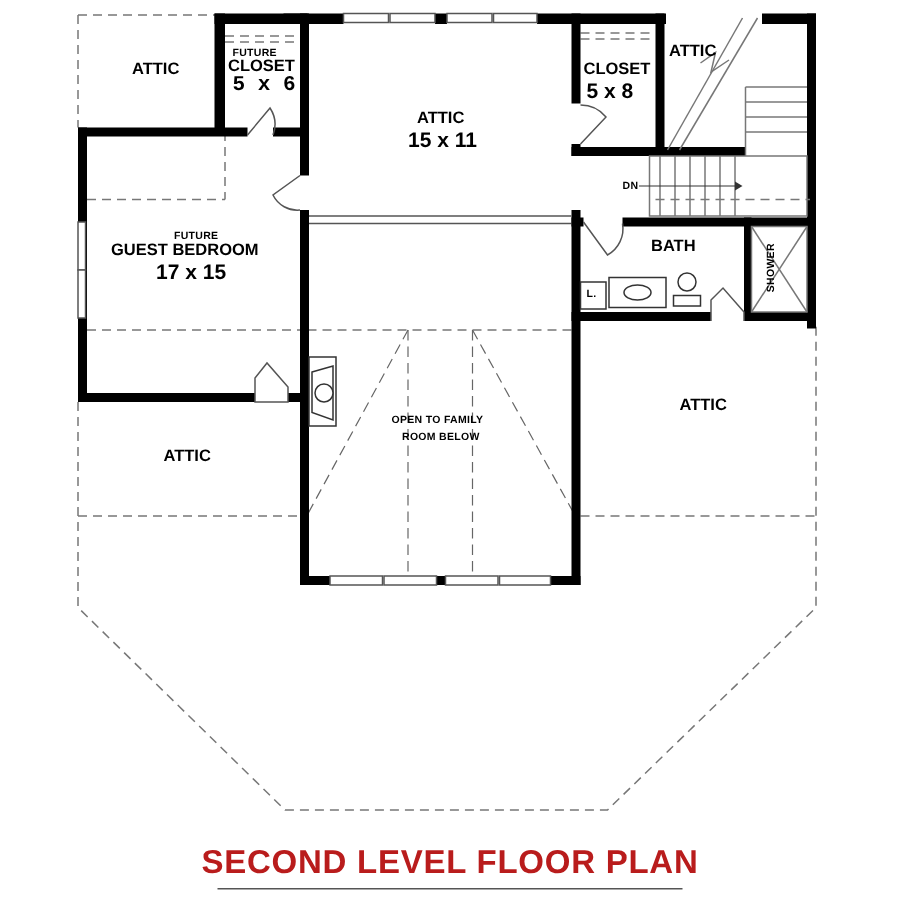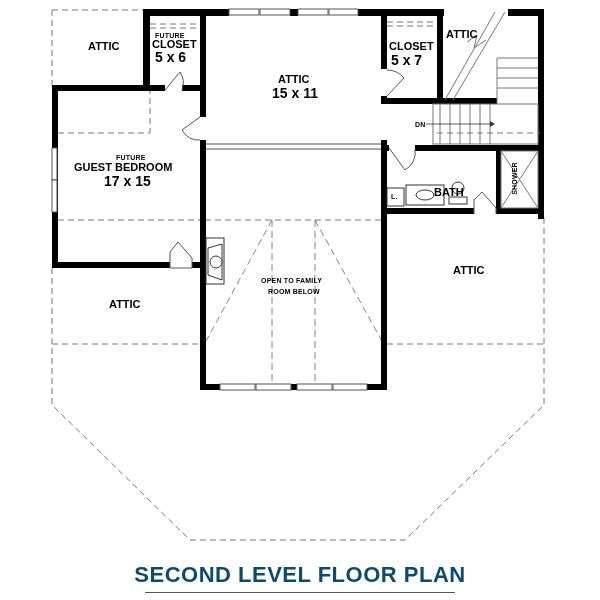--- a/index.html
+++ b/index.html
@@ -9,21 +9,21 @@
   .dash { fill: none; stroke: #777; stroke-width: 1; stroke-dasharray: 6 4; }
   .dash-thin { fill: none; stroke: #666; stroke-width: 0.8; stroke-dasharray: 7 4; }
   .thin { fill: none; stroke: #777; stroke-width: 1; }
   .win { fill: #fff; stroke: #555; stroke-width: 1; }
   .door { fill: none; stroke: #555; stroke-width: 1; }
   .fixture { fill: #fff; stroke: #333; stroke-width: 1; }
   .lbl { position: absolute; font-weight: bold; color: #000; text-align: center; white-space: nowrap; font-family: "Liberation Sans", sans-serif; }
   .lbl-sm { font-size: 7px; letter-spacing: 0.2px; }
   .lbl-md { font-size: 11px; }
   .lbl-lg { font-size: 14px; }
-  .title { position: absolute; left: 0; width: 600px; top: 562px; text-align: center; font-family: "Liberation Sans", sans-serif; font-weight: bold; font-size: 22px; letter-spacing: 0.5px; color: #0c4a6e; }
+  .title { position: absolute; left: 0; width: 600px; top: 562px; text-align: center; font-family: "Liberation Sans", sans-serif; font-weight: bold; font-size: 22px; letter-spacing: 0.5px; color: #b91c1c; }
   .title-rule { position: absolute; left: 145px; width: 310px; top: 592px; height: 1px; background: #555; }
 </style>
 </head>
 <body>
 
 <svg id="plan" viewBox="0 0 600 600">
 
   <g>
     <polyline class="dash" points="52,10 52,85"></polyline>
     <line class="dash" x1="52" y1="10" x2="145" y2="10"></line>
@@ -147,37 +147,37 @@
     <rect class="fixture" x="206" y="238" width="18" height="46"></rect>
     <polygon class="fixture" points="208,248 222,244 222,280 208,275"></polygon>
     <circle class="fixture" cx="216" cy="262" r="6"></circle>
   </g>
 </svg>
 
 <div class="lbl lbl-md" style="left:88px; top:40px;">ATTIC</div>
 
 <div class="lbl lbl-sm" style="left:155px; top:32px;">FUTURE</div>
 <div class="lbl lbl-md" style="left:152px; top:38px;">CLOSET</div>
-<div class="lbl lbl-lg" style="left:155px; top:49px;">5 x 6</div>
+<div class="lbl lbl-lg" style="left:155px; top:49px;font-family:Liberation Mono, monospace;">5 x 6</div>
 
 <div class="lbl lbl-md" style="left:278px; top:73px;">ATTIC</div>
 <div class="lbl lbl-lg" style="left:272px; top:85px;">15 x 11</div>
 
 <div class="lbl lbl-md" style="left:389px; top:40px;">CLOSET</div>
-<div class="lbl lbl-lg" style="left:391px; top:52px;">5 x 7</div>
+<div class="lbl lbl-lg" style="left:391px; top:52px;">5 x 8</div>
 
 <div class="lbl lbl-md" style="left:446px; top:28px;">ATTIC</div>
 
 <div class="lbl lbl-sm" style="left:415px; top:121px;">DN</div>
 
 <div class="lbl lbl-sm" style="left:116px; top:154px;">FUTURE</div>
 <div class="lbl lbl-md" style="left:74px; top:161px;">GUEST BEDROOM</div>
 <div class="lbl lbl-lg" style="left:104px; top:173px;">17 x 15</div>
 
-<div class="lbl lbl-md" style="left:434px; top:158px;margin-top:28px;">BATH</div>
+<div class="lbl lbl-md" style="left:434px; top:158px;">BATH</div>
 <div class="lbl lbl-sm" style="left:498px; top:175px; transform: rotate(-90deg);">SHOWER</div>
 <div class="lbl lbl-sm" style="left:391px; top:193px;">L.</div>
 
 <div class="lbl lbl-sm" style="left:261px; top:277px;">OPEN TO FAMILY</div>
 <div class="lbl lbl-sm" style="left:268px; top:288px;">ROOM BELOW</div>
 
 <div class="lbl lbl-md" style="left:109px; top:298px;">ATTIC</div>
 <div class="lbl lbl-md" style="left:453px; top:264px;">ATTIC</div>
 
 <div class="title">SECOND LEVEL FLOOR PLAN</div>

